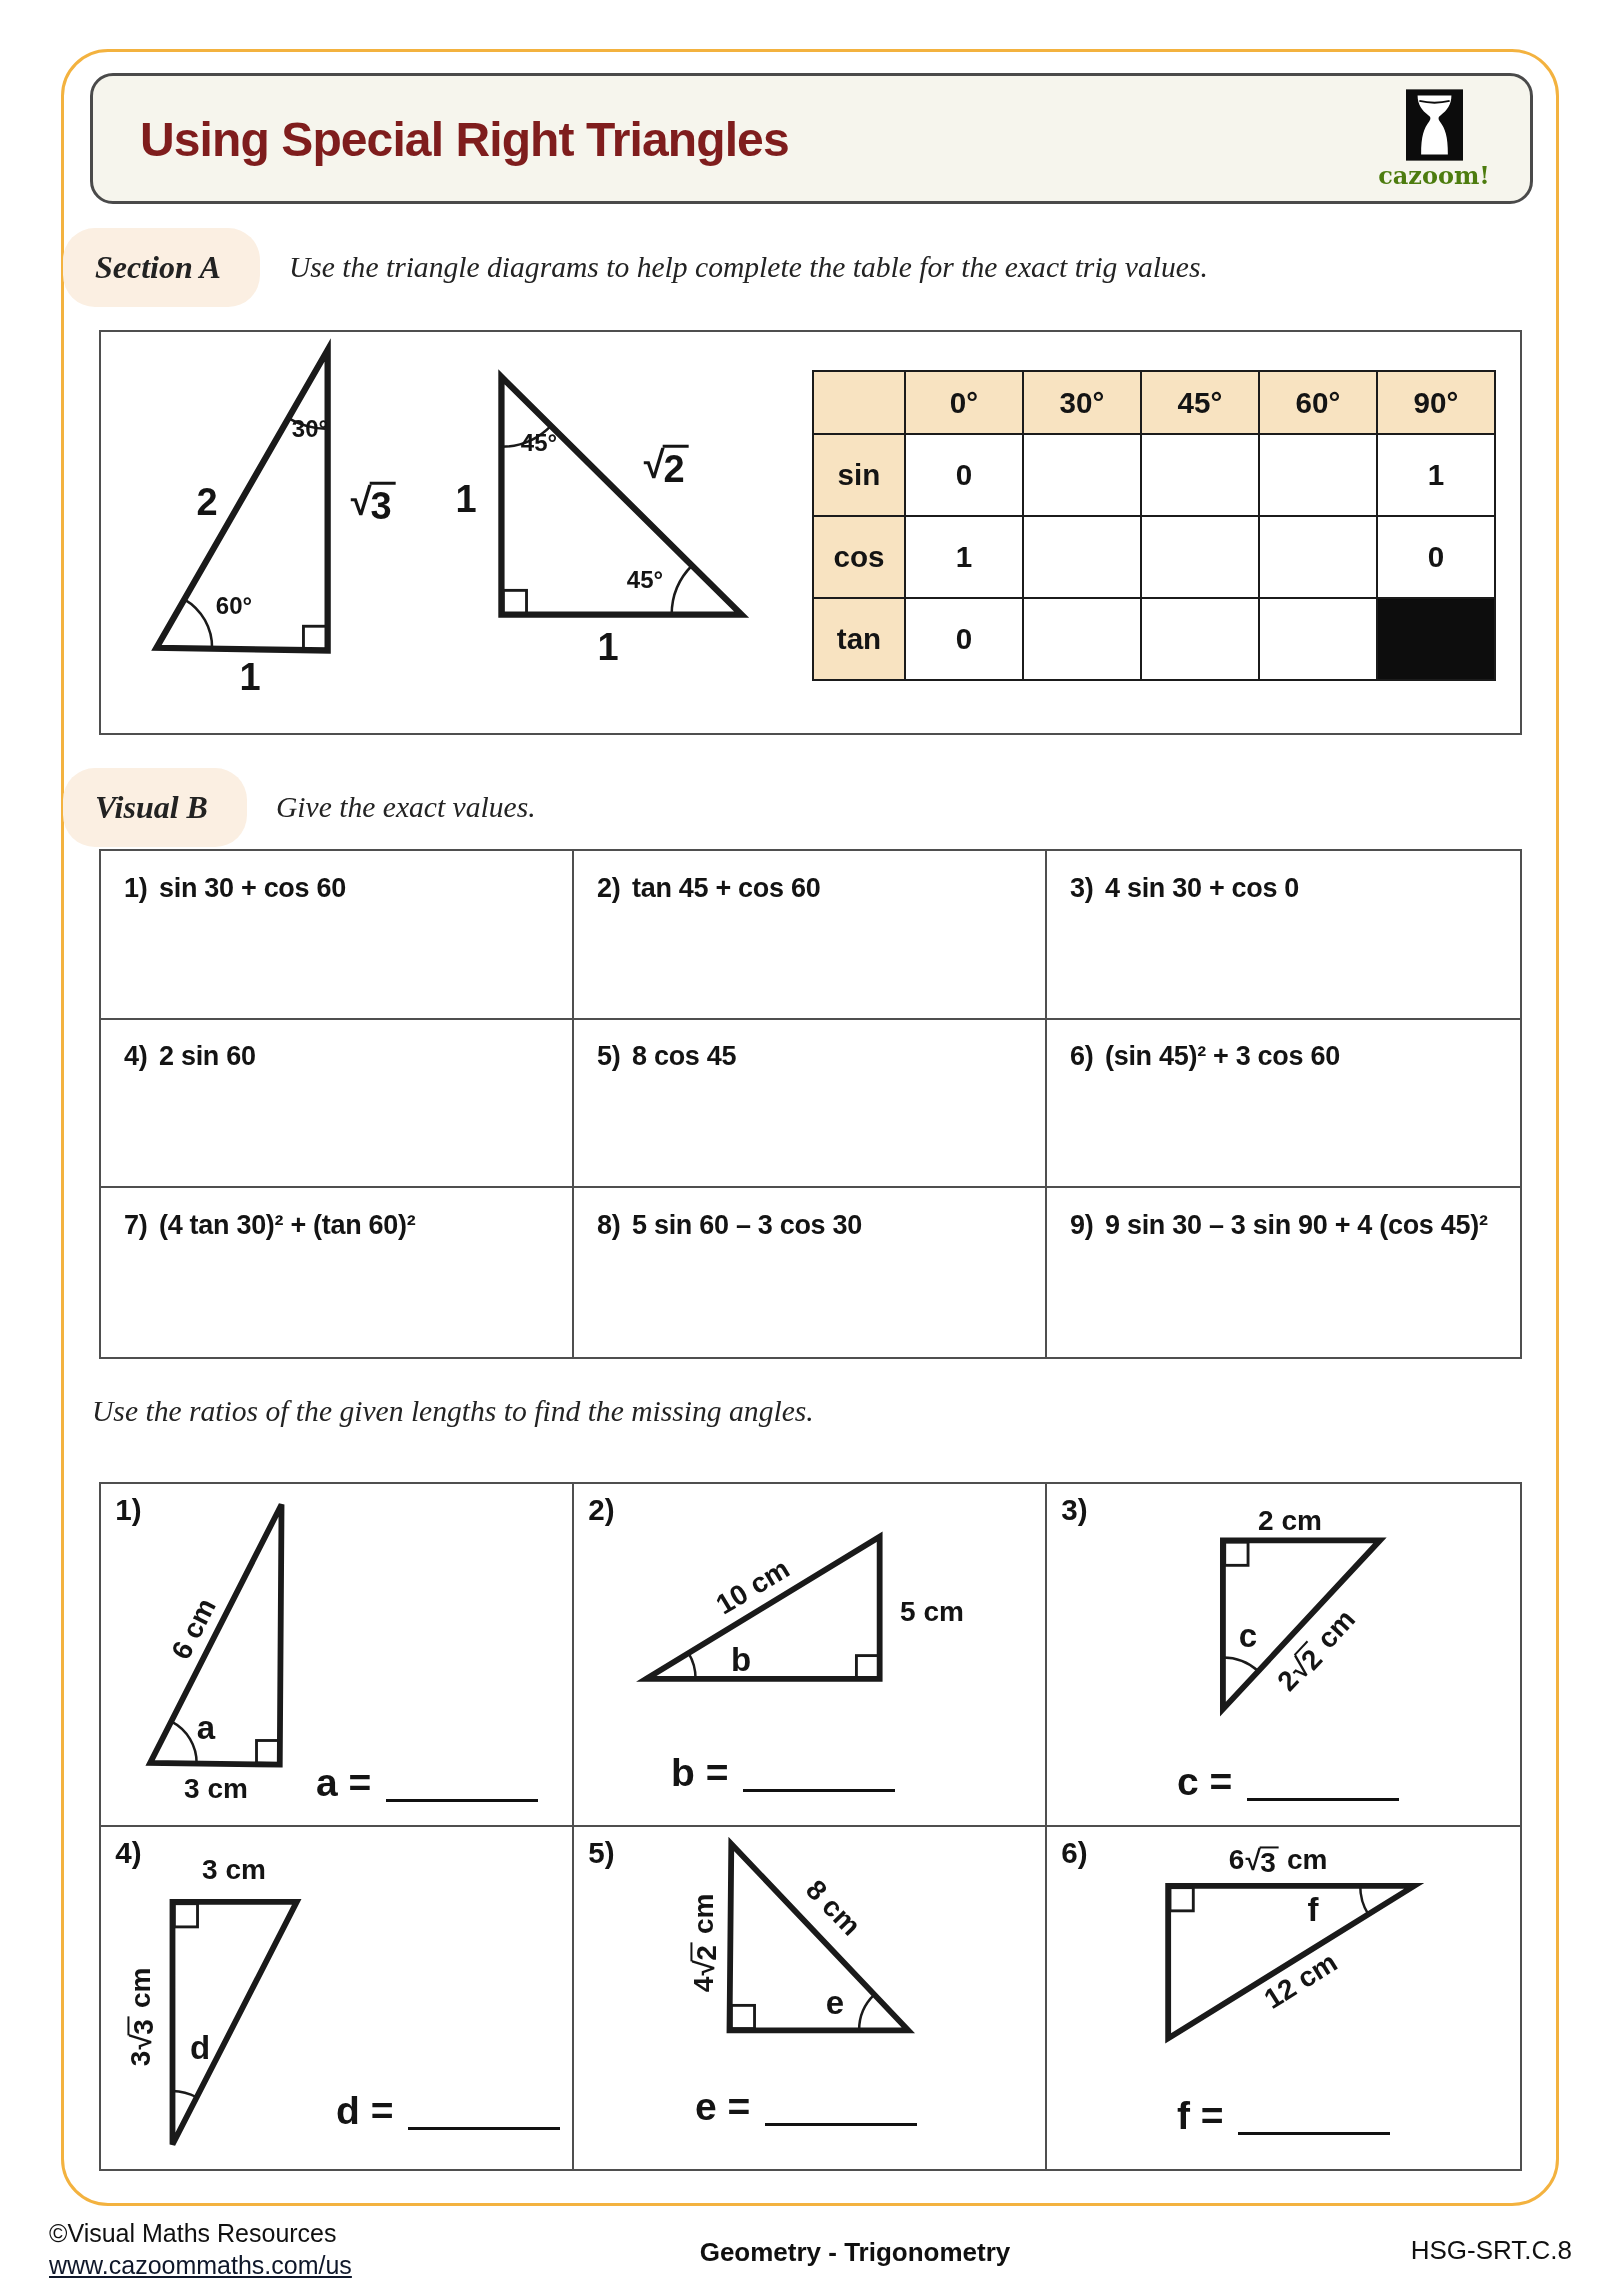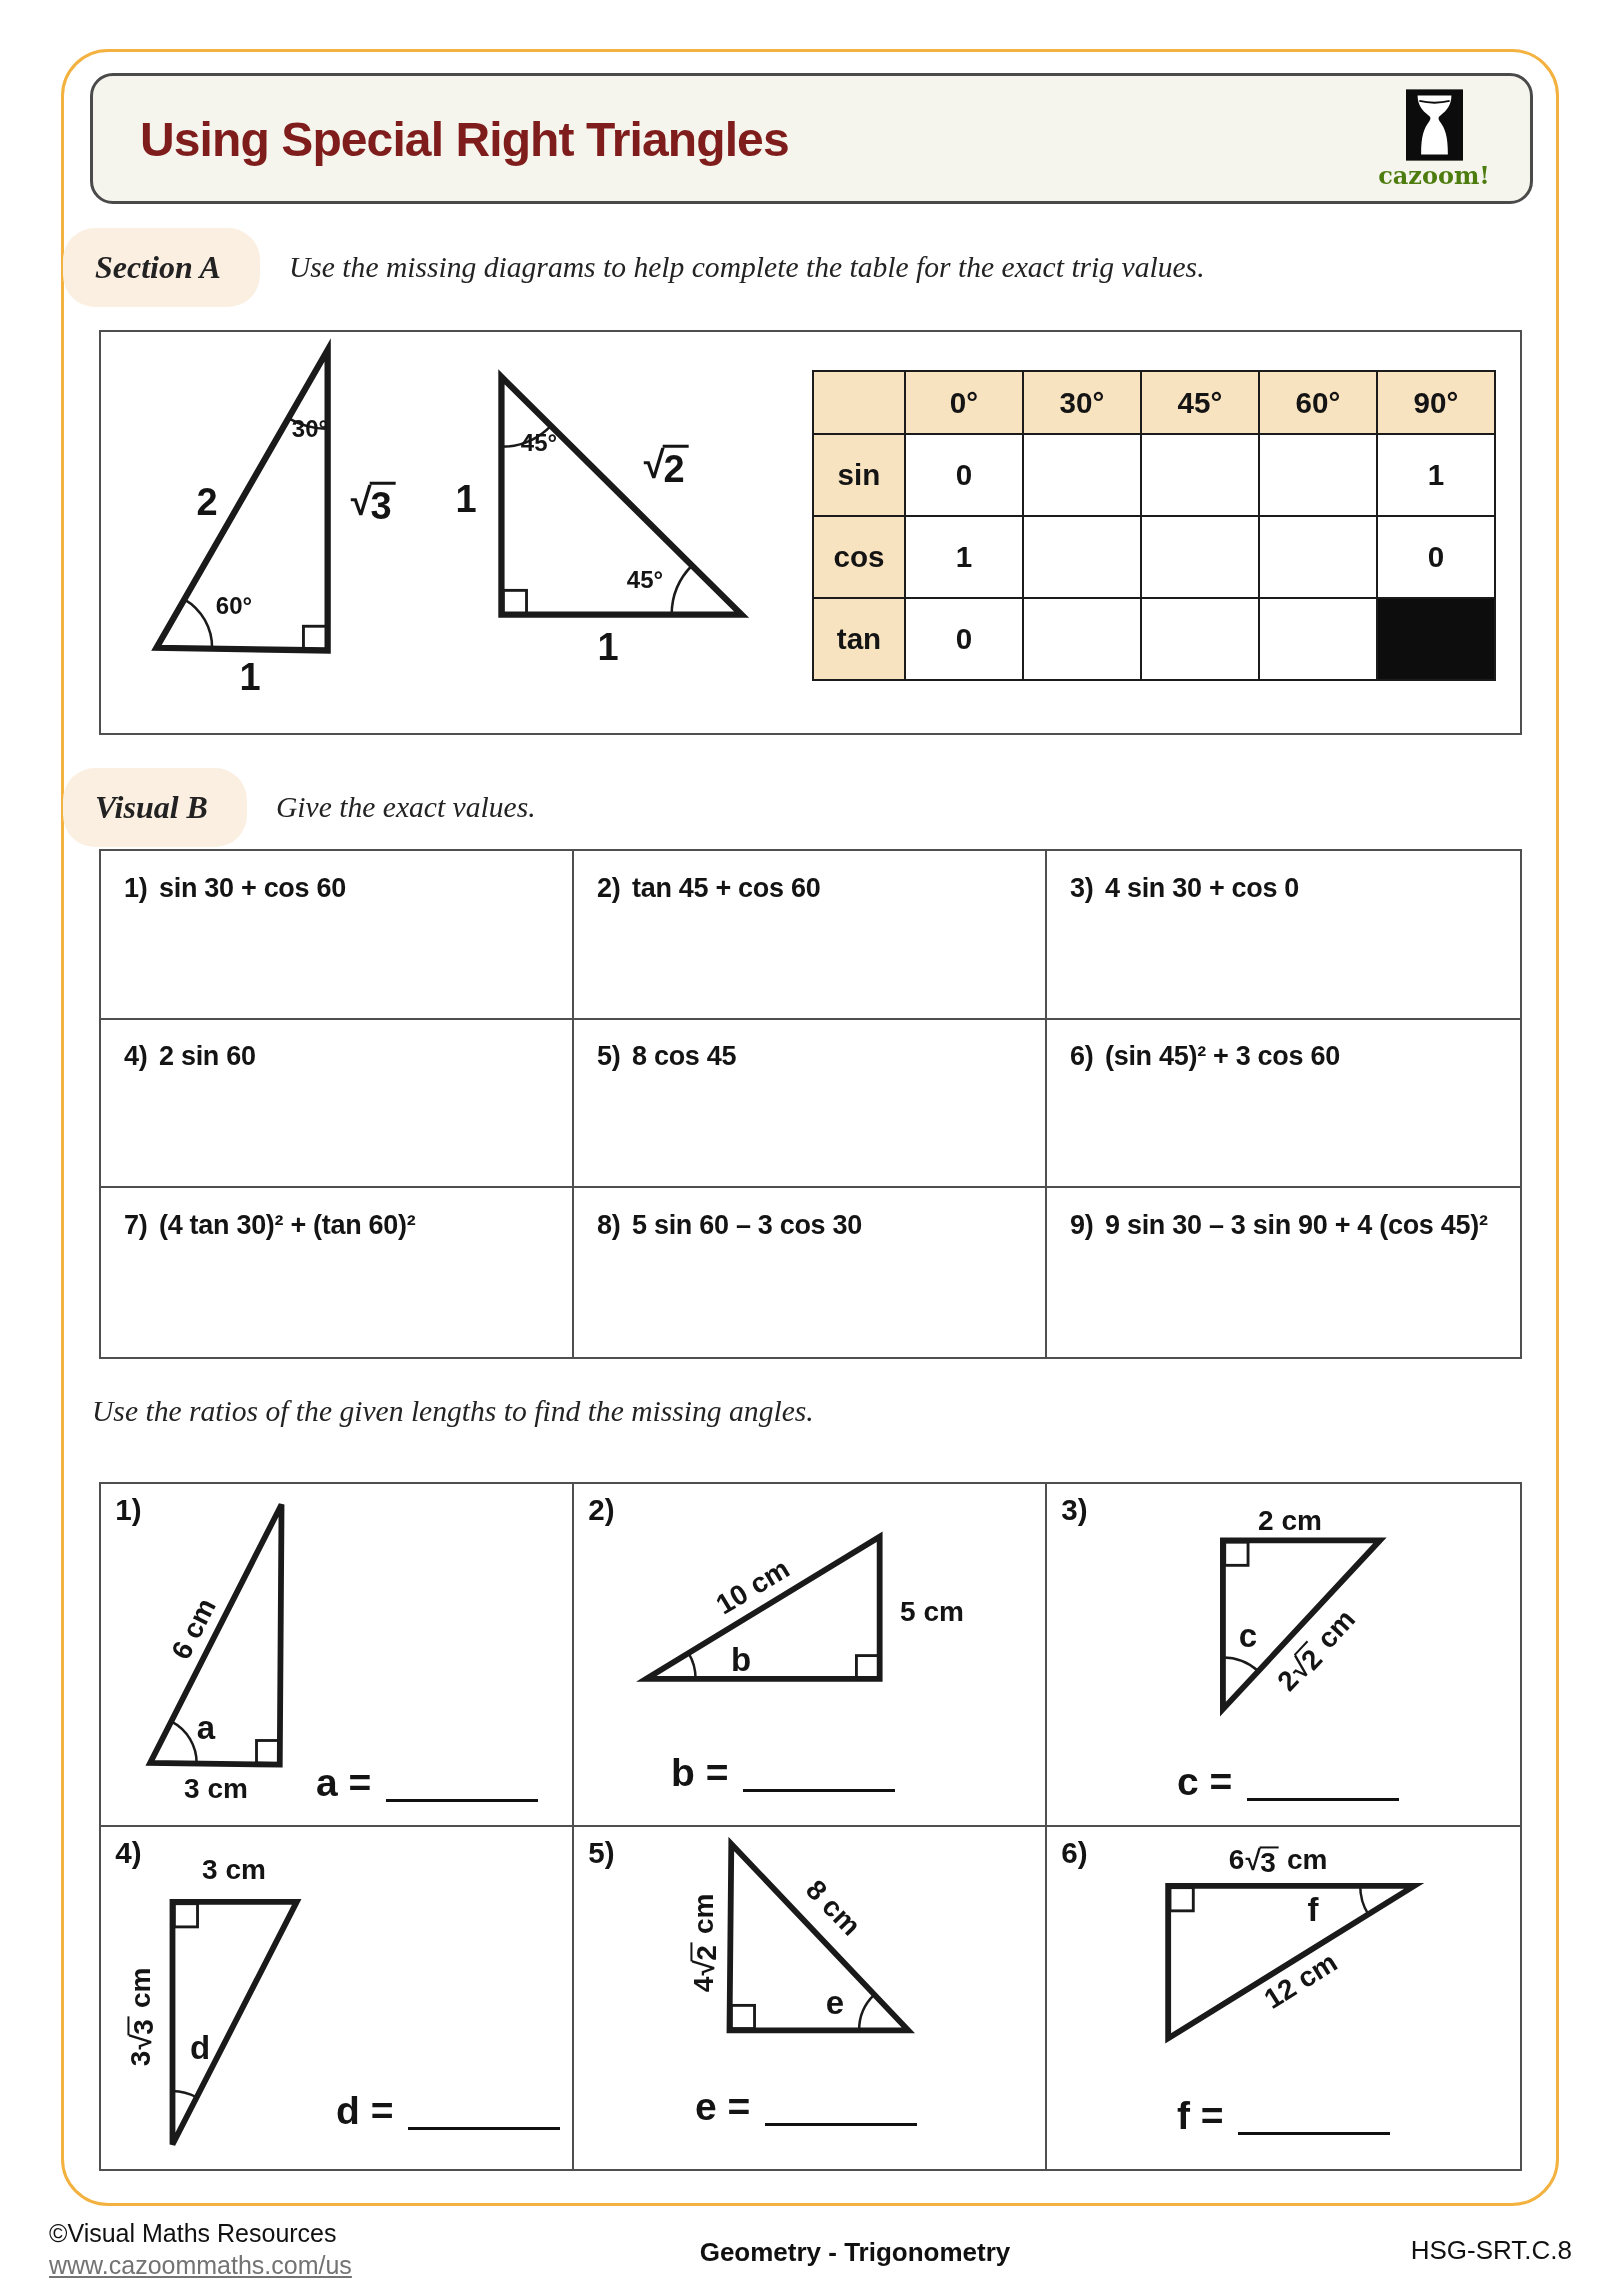--- a/index.html
+++ b/index.html
@@ -66,21 +66,21 @@
     letter-spacing:-0.3px;color:#141414;}
 
   .c-cell > svg{position:absolute;left:0;top:0;width:100%;height:100%;}
   .qnum{position:absolute;left:14.3px;top:9px;font-size:29.6px;font-weight:700;color:#141414;}
   .answer{position:absolute;display:flex;align-items:flex-end;gap:14.3px;}
   .anslabel{font-size:39px;font-weight:700;line-height:1;color:#141414;}
   .blank{width:152px;height:7.2px;border-bottom:3.1px solid #111;}
 
   
   .f-left{position:absolute;left:49px;top:2217px;font-size:25px;line-height:1.28;color:#101010;}
-  .f-link{color:#737373;text-decoration:underline;cursor:pointer;}
+  .f-link{color:#0f172a;text-decoration:underline;cursor:pointer;}
   .f-center{position:absolute;left:855px;top:2237px;transform:translateX(-50%);font-size:26px;color:#101010;font-weight:bold;}
   .f-right{position:absolute;right:50px;top:2235px;font-size:26px;color:#101010;}
 
   .tri{fill:#fff;stroke:#1a1a1a;stroke-width:7;stroke-linejoin:miter;}
   .tri-c{fill:#fff;stroke:#1a1a1a;stroke-width:6.5;stroke-linejoin:miter;}
   .ra{fill:none;stroke:#1a1a1a;stroke-width:3.2;}
   .arc{fill:none;stroke:#1a1a1a;stroke-width:2.8;}
 </style>
 </head>
 <body>
@@ -95,21 +95,21 @@
         <rect x="0" y="0" width="64" height="80" fill="#0c0c0c"></rect>
         <path d="M13,7 L51,7 C51,17 46,24 39,29 C36,31 36,33 38,36 C44,44 47,52 47,73 L17,73 C17,52 20,44 26,36 C28,33 28,31 25,29 C18,24 13,17 13,7 Z" fill="#fff"></path>
         <path d="M15,13 Q32,17 49,13" stroke="#0c0c0c" stroke-width="2" fill="none"></path>
       </svg>
       <div class="brandname">cazoom!</div>
     </div>
   </div>
 
   <div class="sec" style="top:228px">
     <div class="pill">Section A</div>
-    <div class="instr">Use the missing diagrams to help complete the table for the exact trig values.</div>
+    <div class="instr">Use the triangle diagrams to help complete the table for the exact trig values.</div>
   </div>
 
   <div class="bigbox">
     <svg viewBox="0 0 1584 447" preserveAspectRatio="none">
       <polygon class="tri" points="253,20 62,352 253,355"></polygon>
       <rect class="ra" x="226" y="328" width="26" height="26"></rect>
       <path class="arc" d="M209,96 A88,88 0 0 0 253,108"></path>
       <path class="arc" d="M93,298 A62,62 0 0 1 124,353"></path>
       <polygon class="tri" points="447,50 447,315 715,315"></polygon>
       <rect class="ra" x="449" y="288" width="26" height="26"></rect>

